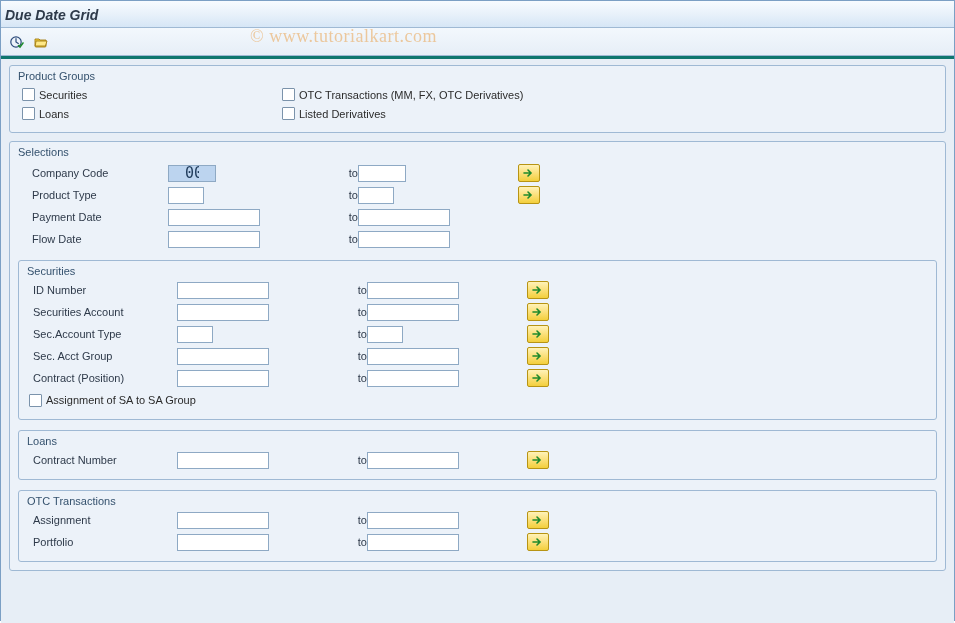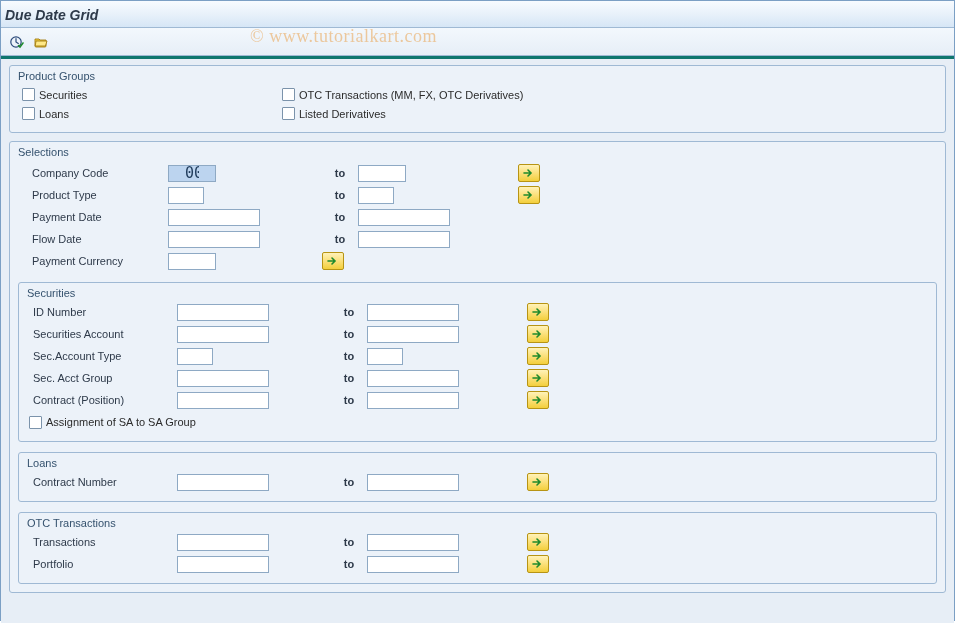--- a/index.html
+++ b/index.html
@@ -81,21 +81,21 @@
       height: 22px;
       margin-top: 0;
     }
     .label {
       width: 150px;
       padding-left: 6px;
       color: #2e3a4a;
     }
     .label-indent { padding-left: 14px; }
     .col-from { width: 150px; }
-    .col-to-label { width: 40px; text-align: center; padding-left: 4px; color: #2e3a4a; font-weight: bold; }
+    .col-to-label { width: 40px; text-align: right; padding-left: 4px; color: #2e3a4a; }
     .col-to { width: 150px; }
     .col-btn { width: 40px; padding-left: 10px; }
     input.fld {
       border: 1px solid #8ea9c4;
       background: #fff;
       height: 17px;
       font-size: 15px;
       padding: 1px 16px;
       border-radius: 0;
     }
@@ -227,30 +227,20 @@
       </div>
 
       <div class="row">
         <div class="label label-indent">Flow Date</div>
         <div class="col-from"><input class="fld w90" style=""></div>
         <div class="col-to-label">to</div>
         <div class="col-to"><input class="fld w90" style=""></div>
         <div class="col-btn"></div>
       </div>
 
-      <div class="row">
-        <div class="label label-indent">Payment Currency</div>
-        <div class="col-from"><input class="fld w40" style=""></div>
-        <div class="col-to-label"></div>
-        <div style="width:0"><span class="yellow-btn" style="margin-left:-36px">
-              <svg width="12" height="10">
-                <path d="M1 5 H8 M5 2 L8 5 L5 8" stroke="#1f8a2d" stroke-width="1.6" fill="none" stroke-linecap="round"></path>
-              </svg>
-            </span></div>
-      </div>
 
       <div class="subpanel">
         <div class="sub-title">Securities</div>
 
         <div class="row">
           <div class="label">ID Number</div>
           <div class="col-from"><input class="fld w90" style=""></div>
           <div class="col-to-label">to</div>
           <div class="col-to"><input class="fld w90" style=""></div>
           <div class="col-btn"><span class="yellow-btn">
@@ -327,21 +317,21 @@
                 <svg width="12" height="10">
                   <path d="M1 5 H8 M5 2 L8 5 L5 8" stroke="#1f8a2d" stroke-width="1.6" fill="none" stroke-linecap="round"></path>
                 </svg>
               </span></div>
         </div>
       </div>
 
       <div class="subpanel">
         <div class="sub-title">OTC Transactions</div>
         <div class="row">
-          <div class="label">Transactions</div>
+          <div class="label">Assignment</div>
           <div class="col-from"><input class="fld w90" style=""></div>
           <div class="col-to-label">to</div>
           <div class="col-to"><input class="fld w90" style=""></div>
           <div class="col-btn"><span class="yellow-btn">
                 <svg width="12" height="10">
                   <path d="M1 5 H8 M5 2 L8 5 L5 8" stroke="#1f8a2d" stroke-width="1.6" fill="none" stroke-linecap="round"></path>
                 </svg>
               </span></div>
         </div>
         <div class="row">

